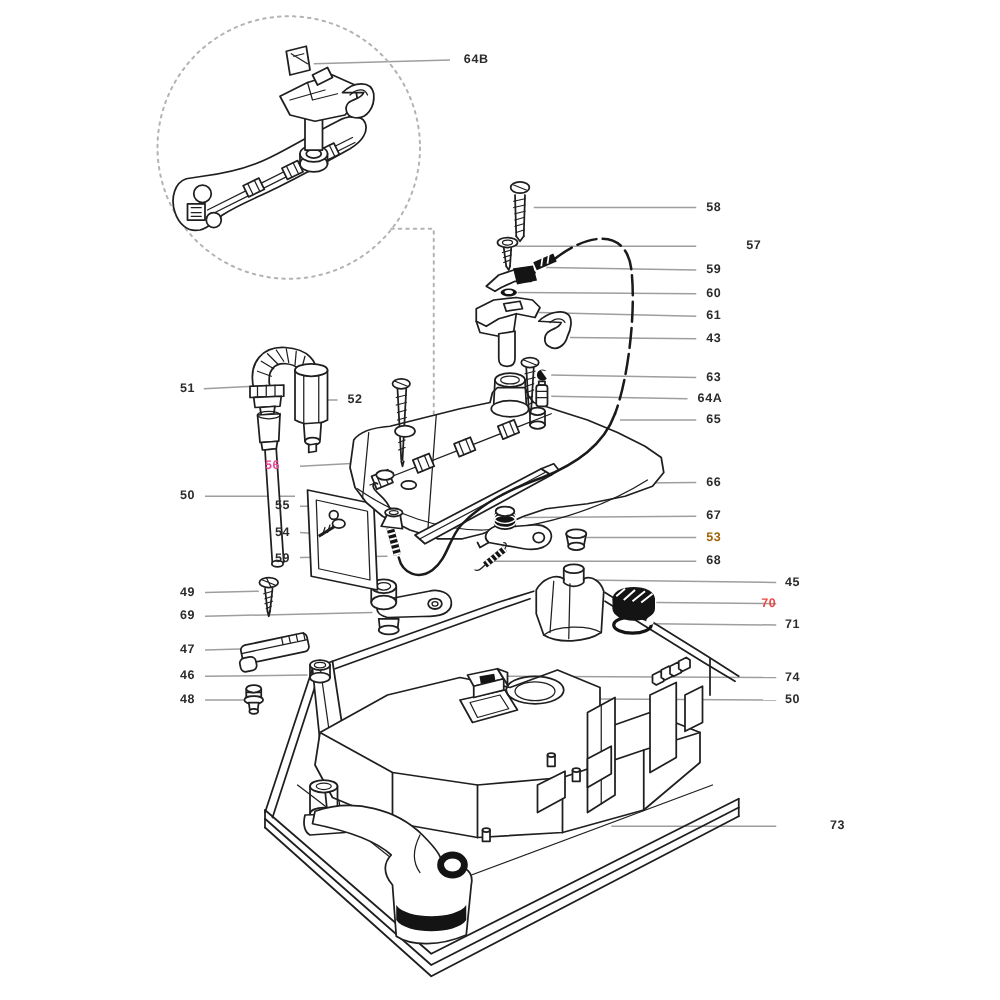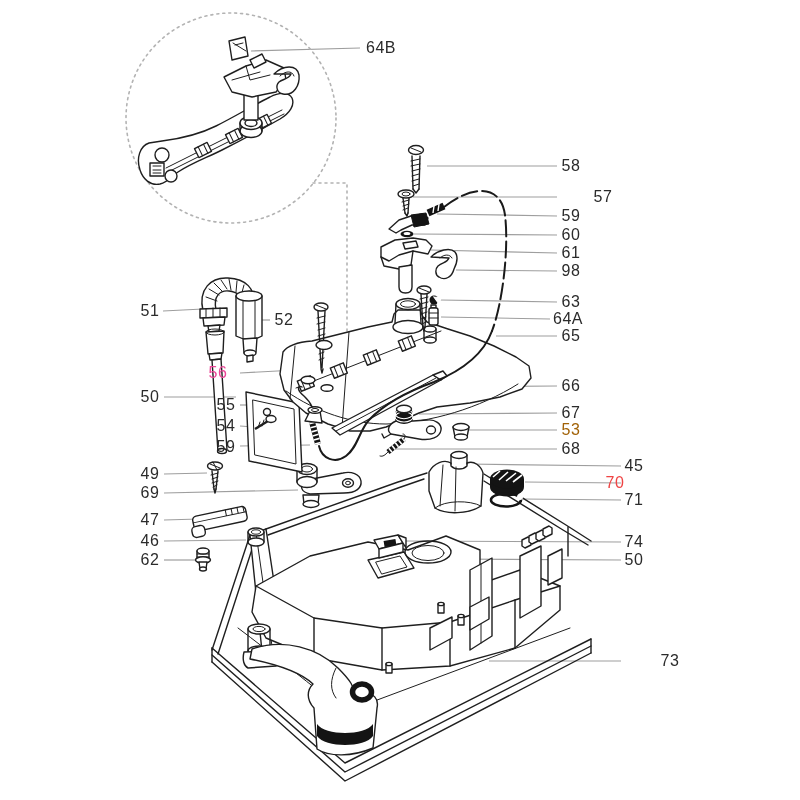--- a/index.html
+++ b/index.html
@@ -1,20 +1,20 @@
 <!DOCTYPE html>
 <html><head>
 <meta charset="utf-8">
 <style>
   html,body{margin:0;padding:0;background:#fff;}
   #stage{position:relative;width:800px;height:800px;background:#fff;overflow:hidden;
          font-family:"Liberation Sans",sans-serif;}
   #art{position:absolute;left:0;top:0;}
-  .callout{position:absolute;transform:translate(-50%,-50%);font-size:16px;
-           color:#2b2b2b;letter-spacing:.5px;white-space:nowrap;}
+  .callout{position:absolute;transform:translate(-50%,-50%);font-size:10px;
+           color:#2b2b2b;letter-spacing:.5px;white-space:nowrap;font-weight:bold;}
   
   .ln{fill:none;stroke:#1f1f1f;stroke-width:1.4;stroke-linecap:round;stroke-linejoin:round;}
   .thin{fill:none;stroke:#1f1f1f;stroke-width:1;stroke-linecap:round;stroke-linejoin:round;}
   .wh{fill:#ffffff;stroke:#1f1f1f;stroke-width:1.4;stroke-linejoin:round;}
   .bk{fill:#141414;stroke:none;}
   .bko{fill:#141414;stroke:#141414;stroke-width:1;}
   .dotted{fill:none;stroke:#b3b3b3;stroke-width:1.6;stroke-dasharray:2 4;stroke-linecap:round;}
   .whl{fill:#fff;stroke:#fff;stroke-width:1.2;}
 </style>
 </head>
@@ -422,21 +422,21 @@
   </g>
 
 </svg>
 <div id="labels">
       <div class="callout" style="left: 381px; top: 48px; color: rgb(43, 43, 43);">64B</div>
       <div class="callout" style="left: 571px; top: 166px; color: rgb(43, 43, 43);">58</div>
       <div class="callout" style="left: 603px; top: 197px; color: rgb(43, 43, 43);">57</div>
       <div class="callout" style="left: 571px; top: 216px; color: rgb(43, 43, 43);">59</div>
       <div class="callout" style="left: 571px; top: 235px; color: rgb(43, 43, 43);">60</div>
       <div class="callout" style="left: 571px; top: 253px; color: rgb(43, 43, 43);">61</div>
-      <div class="callout" style="left: 571px; top: 271px; color: rgb(43, 43, 43);">98</div>
+      <div class="callout" style="left: 571px; top: 271px; color: rgb(43, 43, 43);">43</div>
       <div class="callout" style="left: 571px; top: 302px; color: rgb(43, 43, 43);">63</div>
       <div class="callout" style="left: 568px; top: 319px; color: rgb(43, 43, 43);">64A</div>
       <div class="callout" style="left: 571px; top: 336px; color: rgb(43, 43, 43);">65</div>
       <div class="callout" style="left: 571px; top: 386px; color: rgb(43, 43, 43);">66</div>
       <div class="callout" style="left: 571px; top: 413px; color: rgb(43, 43, 43);">67</div>
       <div class="callout" style="left: 571px; top: 430px; color: #a16207;">53</div>
       <div class="callout" style="left: 571px; top: 449px; color: rgb(43, 43, 43);">68</div>
       <div class="callout" style="left: 634px; top: 466px; color: rgb(43, 43, 43);">45</div>
       <div class="callout" style="left: 615px; top: 483px; color: #ef4444;">70</div>
       <div class="callout" style="left: 634px; top: 500px; color: rgb(43, 43, 43);">71</div>
@@ -447,15 +447,15 @@
       <div class="callout" style="left: 284px; top: 320px; color: rgb(43, 43, 43);">52</div>
       <div class="callout" style="left: 150px; top: 397px; color: rgb(43, 43, 43);">50</div>
       <div class="callout" style="left: 218px; top: 373px; color: #ec4899; text-align: right;">56</div>
       <div class="callout" style="left: 226px; top: 405px; color: rgb(43, 43, 43);">55</div>
       <div class="callout" style="left: 226px; top: 426px; color: rgb(43, 43, 43);">54</div>
       <div class="callout" style="left: 226px; top: 447px; color: rgb(43, 43, 43);">59</div>
       <div class="callout" style="left: 150px; top: 474px; color: rgb(43, 43, 43);">49</div>
       <div class="callout" style="left: 150px; top: 493px; color: rgb(43, 43, 43);">69</div>
       <div class="callout" style="left: 150px; top: 520px; color: rgb(43, 43, 43);">47</div>
       <div class="callout" style="left: 150px; top: 541px; color: rgb(43, 43, 43);">46</div>
-      <div class="callout" style="left: 150px; top: 560px; color: rgb(43, 43, 43);">62</div>
+      <div class="callout" style="left: 150px; top: 560px; color: rgb(43, 43, 43);">48</div>
     </div>
 </div>
 
 </body></html>

